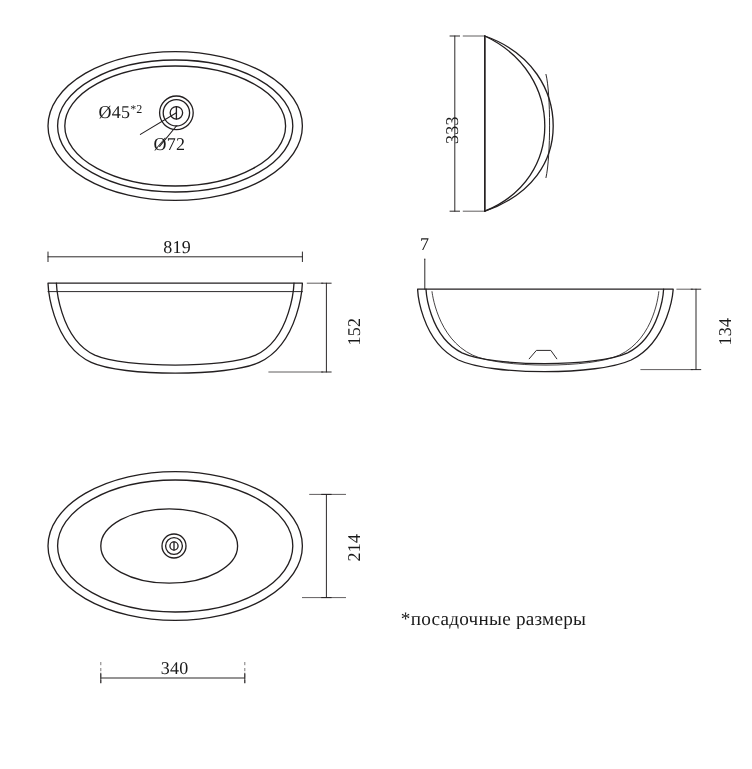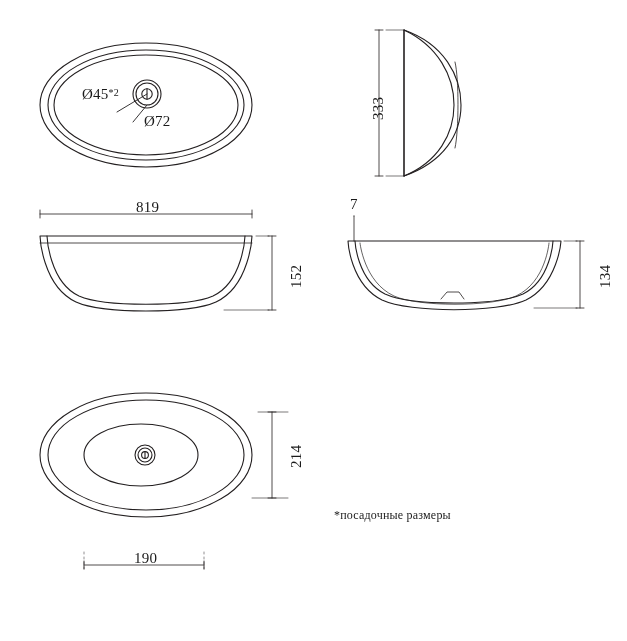--- a/index.html
+++ b/index.html
@@ -33,21 +33,21 @@
     font-size: 15px;
     color: #1a1a1a;
     white-space: nowrap;
     letter-spacing: 0.2px;
   }
   .lbl.vert {
     transform: rotate(-90deg);
     transform-origin: left top;
   }
   .lbl.note {
-    font-size: 12px;
+    font-size: 16px;
     font-style: normal;
   }
   .sup {
     font-size: 10px;
     vertical-align: 0.35em;
   }
 </style>
 </head>
 <body>
 
@@ -136,31 +136,31 @@
         <line x1="204" y1="561" x2="204" y2="569" stroke-width="0.8"></line>
         <line x1="84" y1="552" x2="84" y2="570" stroke-width="0.5" stroke-dasharray="2 3"></line>
         <line x1="204" y1="552" x2="204" y2="570" stroke-width="0.5" stroke-dasharray="2 3"></line>
       </g>
 
     </g>
   </svg>
 
   <div class="lbl" style="left:82px; top:86px;"><span>Ø45</span><span class="sup">*2</span></div>
 
-  <div class="lbl" style="left:144px; top:113px;">Ø72</div>
+  <div class="lbl" style="left:128px; top:113px;">Ø72</div>
 
   <div class="lbl vert" style="left:370px; top:120px;">333</div>
 
   <div class="lbl" style="left:136px; top:199px;">819</div>
 
   <div class="lbl vert" style="left:288px; top:288px;">152</div>
 
   <div class="lbl" style="left:350px; top:196px;">7</div>
 
   <div class="lbl vert" style="left:597px; top:288px;">134</div>
 
   <div class="lbl vert" style="left:288px; top:468px;">214</div>
 
-  <div class="lbl" style="left:134px; top:550px;">190</div>
+  <div class="lbl" style="left:134px; top:550px;">340</div>
 
   <div class="lbl note" style="left:334px; top:508px;">*посадочные размеры</div>
 
 </div>
 
 </body></html>

